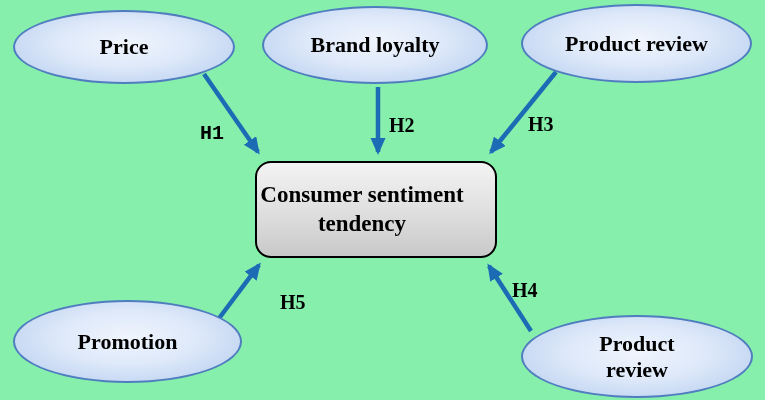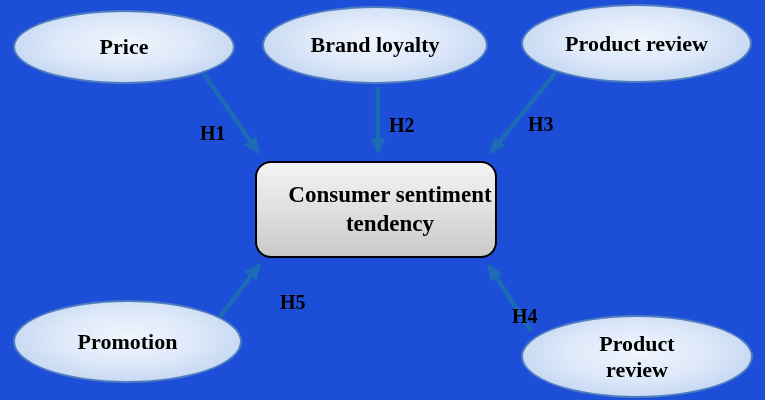--- a/index.html
+++ b/index.html
@@ -5,21 +5,21 @@
   html, body {
     margin: 0;
     padding: 0;
     background: #ffffff;
     font-family: "Liberation Serif", "DejaVu Serif", serif;
   }
   .canvas {
     position: relative;
     width: 765px;
     height: 400px;
-    background: #1d4ed8;
+    background: #86efac;
     overflow: hidden;
   }
   .arrows-layer {
     position: absolute;
     left: 0; top: 0;
     width: 765px;
     height: 400px;
     pointer-events: none;
   }
   .arrows-layer line {
@@ -53,21 +53,21 @@
     left: 255px;
     top: 161px;
     width: 242px;
     height: 97px;
     box-sizing: border-box;
     border: 2.5px solid #000000;
     border-radius: 16px;
     background: linear-gradient(to bottom, #f3f3f3 0%, #e2e2e2 45%, #c9c9c9 100%);
     display: flex;
     align-items: center;
-    justify-content: flex-end;
+    justify-content: flex-start;
   }
   .center-box .node-label {
     font-size: 23px;
     line-height: 1.22;
     max-width: 210px;
   }
   .edge-label {
     position: absolute;
     font-weight: bold;
     font-size: 20px;
@@ -110,19 +110,19 @@
   </div>
 
   <div class="node-ellipse" style="left:521px; top:315px; width:232px; height:83px;">
     <span class="node-label label--narrow">Product review</span>
   </div>
 
   <div class="center-box">
     <span class="node-label">Consumer sentiment tendency</span>
   </div>
 
-  <div class="edge-label" style="left:200px; top:122px;">H1</div>
+  <div class="edge-label" style="left:200px; top:122px;font-family:Liberation Mono, monospace;">H1</div>
   <div class="edge-label" style="left:389px; top:103px;margin-top:11px;">H2</div>
   <div class="edge-label" style="left:528px; top:113px;text-align:right;">H3</div>
-  <div class="edge-label" style="left:512px; top:279px;margin-top:26px;">H4</div>
+  <div class="edge-label" style="left:512px; top:279px;">H4</div>
   <div class="edge-label" style="left:280px; top:291px;">H5</div>
 
 </div>
 
 </body></html>

